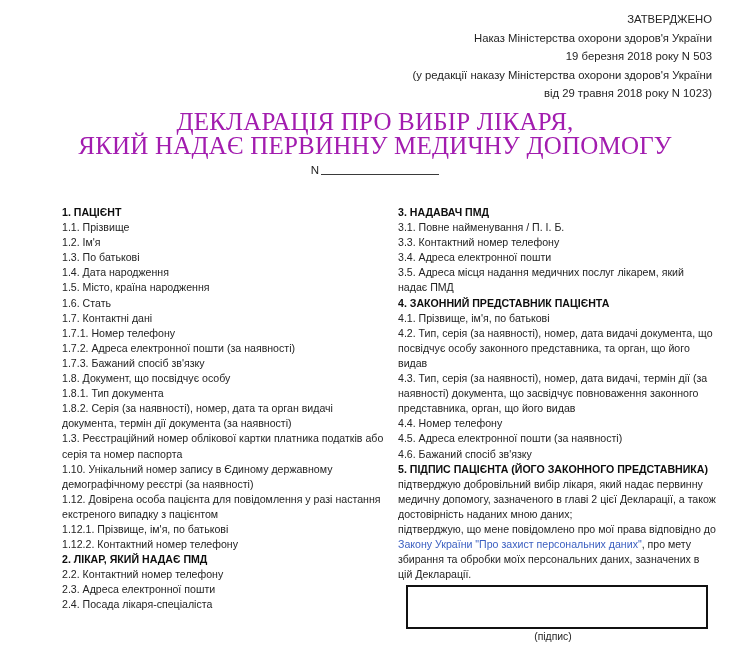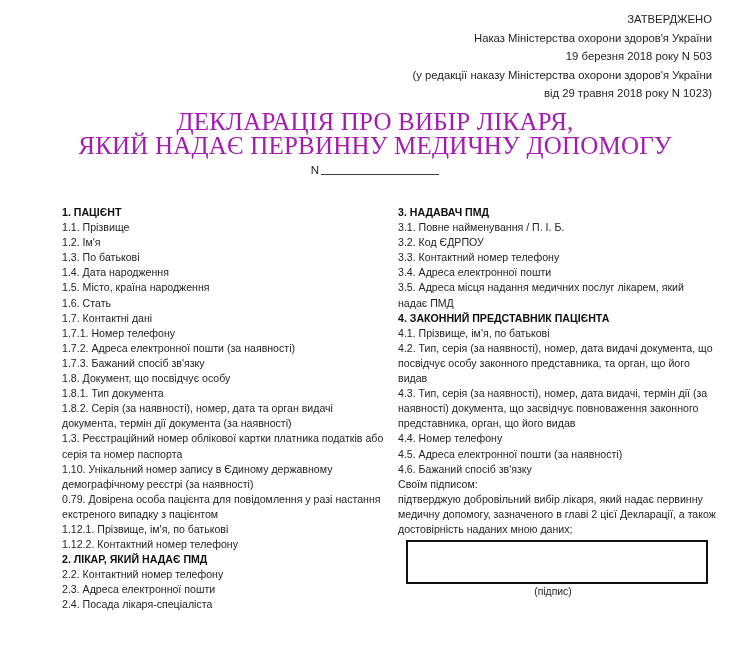--- a/index.html
+++ b/index.html
@@ -133,41 +133,41 @@
     <div class="row">1.6. Стать</div>
     <div class="row">1.7. Контактні дані</div>
     <div class="row">1.7.1. Номер телефону</div>
     <div class="row">1.7.2. Адреса електронної пошти (за наявності)</div>
     <div class="row">1.7.3. Бажаний спосіб зв'язку</div>
     <div class="row">1.8. Документ, що посвідчує особу</div>
     <div class="row">1.8.1. Тип документа</div>
     <div class="row">1.8.2. Серія (за наявності), номер, дата та орган видачі документа, термін дії документа (за наявності)</div>
     <div class="row">1.3. Реєстраційний номер облікової картки платника податків або серія та номер паспорта</div>
     <div class="row">1.10. Унікальний номер запису в Єдиному державному демографічному реєстрі (за наявності)</div>
-    <div class="row">0.79. Довірена особа пацієнта для повідомлення у разі настання екстреного випадку з пацієнтом</div>
+    <div class="row">1.12. Довірена особа пацієнта для повідомлення у разі настання екстреного випадку з пацієнтом</div>
     <div class="row">1.12.1. Прізвище, ім'я, по батькові</div>
     <div class="row">1.12.2. Контактний номер телефону</div>
     <div class="row heading">2. ЛІКАР, ЯКИЙ НАДАЄ ПМД</div>
     <div class="row">2.2. Контактний номер телефону</div>
     <div class="row">2.3. Адреса електронної пошти</div>
     <div class="row">2.4. Посада лікаря-спеціаліста</div>
   </div>
 
 <div class="col col-right" id="right-column">
 
 <div class="row heading">3. НАДАВАЧ ПМД</div>
     <div class="row">3.1. Повне найменування / П. І. Б.</div>
-    <div class="row">3.2. Код ЄДРПОУ</div>
     <div class="row">3.3. Контактний номер телефону</div>
     <div class="row">3.4. Адреса електронної пошти</div>
     <div class="row">3.5. Адреса місця надання медичних послуг лікарем, який надає ПМД</div>
     <div class="row heading">4. ЗАКОННИЙ ПРЕДСТАВНИК ПАЦІЄНТА</div>
     <div class="row">4.1. Прізвище, ім'я, по батькові</div>
     <div class="row">4.2. Тип, серія (за наявності), номер, дата видачі документа, що посвідчує особу законного представника, та орган, що його видав</div>
     <div class="row">4.3. Тип, серія (за наявності), номер, дата видачі, термін дії (за наявності) документа, що засвідчує повноваження законного представника, орган, що його видав</div>
     <div class="row">4.4. Номер телефону</div>
     <div class="row">4.5. Адреса електронної пошти (за наявності)</div>
     <div class="row">4.6. Бажаний спосіб зв'язку</div>
-    <div class="row">Своїм підписом:</div>
+    <div class="row heading">5. ПІДПИС ПАЦІЄНТА (ЙОГО ЗАКОННОГО ПРЕДСТАВНИКА)</div>
     <div class="row">підтверджую добровільний вибір лікаря, який надає первинну медичну допомогу, зазначеного в главі 2 цієї Декларації, а також достовірність наданих мною даних;</div>
+    <div class="row"><span>підтверджую, що мене повідомлено про мої права відповідно до </span><a class="link" href="#">Закону України "Про захист персональних даних"</a><span>, про мету збирання та обробки моїх персональних даних, зазначених в цій Декларації.</span></div>
     <div class="sig-box"></div>
     <div class="sig-caption">(підпис)</div>
   </div>
 
 </body></html>

